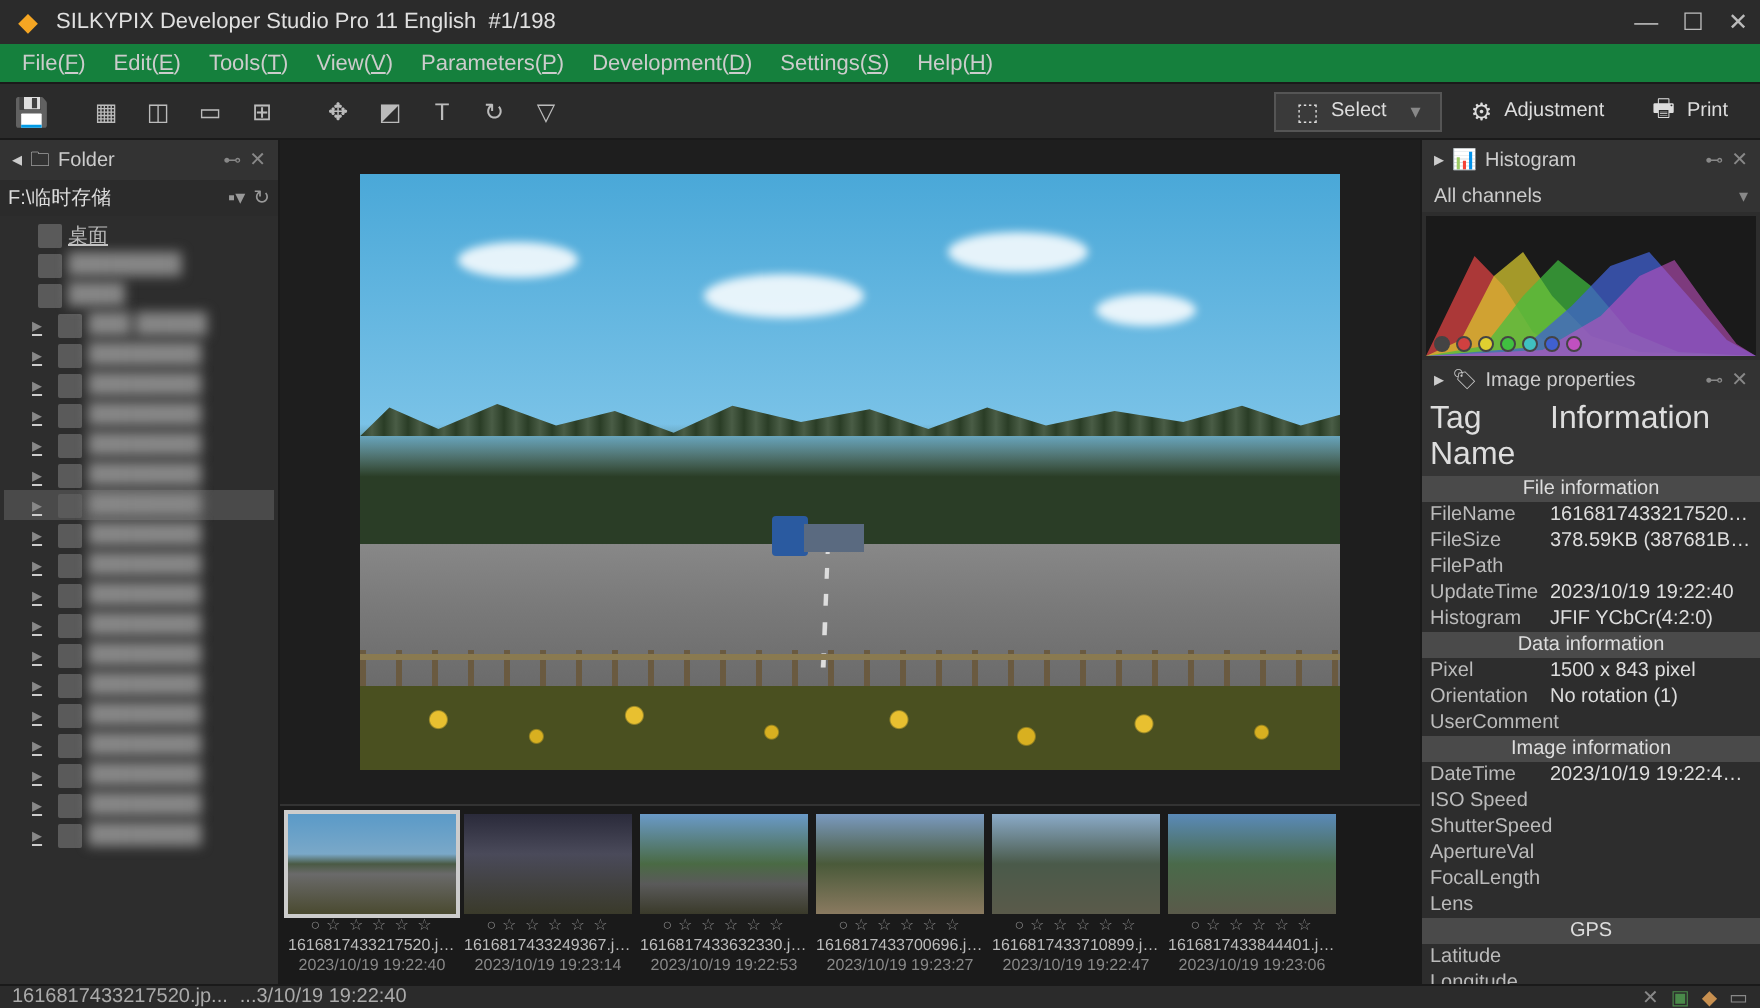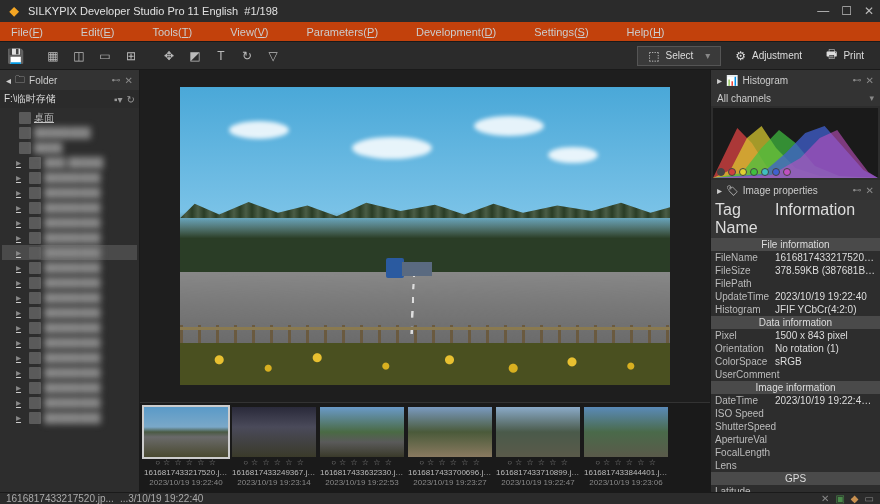--- a/index.html
+++ b/index.html
@@ -2,21 +2,21 @@
 <html><head>
 <meta charset="utf-8">
 <style>
 * { margin: 0; padding: 0; box-sizing: border-box; font-family: "Segoe UI", Tahoma, sans-serif; }
 html, body { width: 880px; height: 504px; overflow: hidden; background: #2b2b2b; color: #ccc; font-size: 10px; }
 .titlebar { height: 22px; background: #2b2b2b; display: flex; align-items: center; padding: 0 6px; gap: 6px; }
 .titlebar .logo { width: 16px; height: 16px; display: flex; align-items: center; justify-content: center; color: #f5a623; font-weight: bold; font-size: 12px; }
 .titlebar .title { flex: 1; font-size: 11px; color: #e0e0e0; }
 .win-controls { display: flex; gap: 12px; font-size: 12px; color: #bbb; }
 .win-controls span { cursor: pointer; }
-.menubar { height: 20px; background: #c2410c; display: flex; align-items: center; padding: 0 4px; border-bottom: 1px solid #1a1a1a; gap: 24px; }
+.menubar { height: 20px; background: #15803d; display: flex; align-items: center; padding: 0 4px; border-bottom: 1px solid #1a1a1a; }
 .menubar .menu-item { padding: 2px 7px; font-size: 11px; color: #ccc; cursor: pointer; }
 .menubar .menu-item u { text-decoration: underline; }
 .toolbar { height: 28px; background: #2b2b2b; display: flex; align-items: center; padding: 0 6px; border-bottom: 1px solid #1a1a1a; gap: 4px; }
 .tb-icon { width: 22px; height: 20px; display: flex; align-items: center; justify-content: center; color: #bbb; cursor: pointer; font-size: 12px; }
 .tb-spacer { flex: 1; }
 .tb-btn { height: 20px; padding: 0 10px; background: #3a3a3a; border: 1px solid #555; display: flex; align-items: center; gap: 6px; font-size: 10px; color: #ddd; cursor: pointer; }
 .tb-btn.plain { background: transparent; border: none; }
 .tb-btn .ico { font-size: 12px; }
 .tb-disk { width: 20px; height: 20px; display: flex; align-items: center; justify-content: center; color: #f5a623; font-size: 14px; cursor: pointer; }
 .main { display: flex; height: 422px; }
@@ -388,24 +388,20 @@
       <div class="prop-section">Data information</div>
       <div class="prop-row">
           <span class="k">Pixel</span>
           <span class="v">1500 x 843 pixel</span>
         </div>
       <div class="prop-row">
           <span class="k">Orientation</span>
           <span class="v">No rotation (1)</span>
         </div>
       <div class="prop-row">
-          <span class="k">ColorSpace</span>
-          <span class="v">sRGB</span>
-        </div>
-      <div class="prop-row">
           <span class="k">UserComment</span>
           <span class="v"></span>
         </div>
       <div class="prop-section">Image information</div>
       <div class="prop-row">
           <span class="k">DateTime</span>
           <span class="v">2023/10/19 19:22:40 (Upd…</span>
         </div>
       <div class="prop-row">
           <span class="k">ISO Speed</span>

